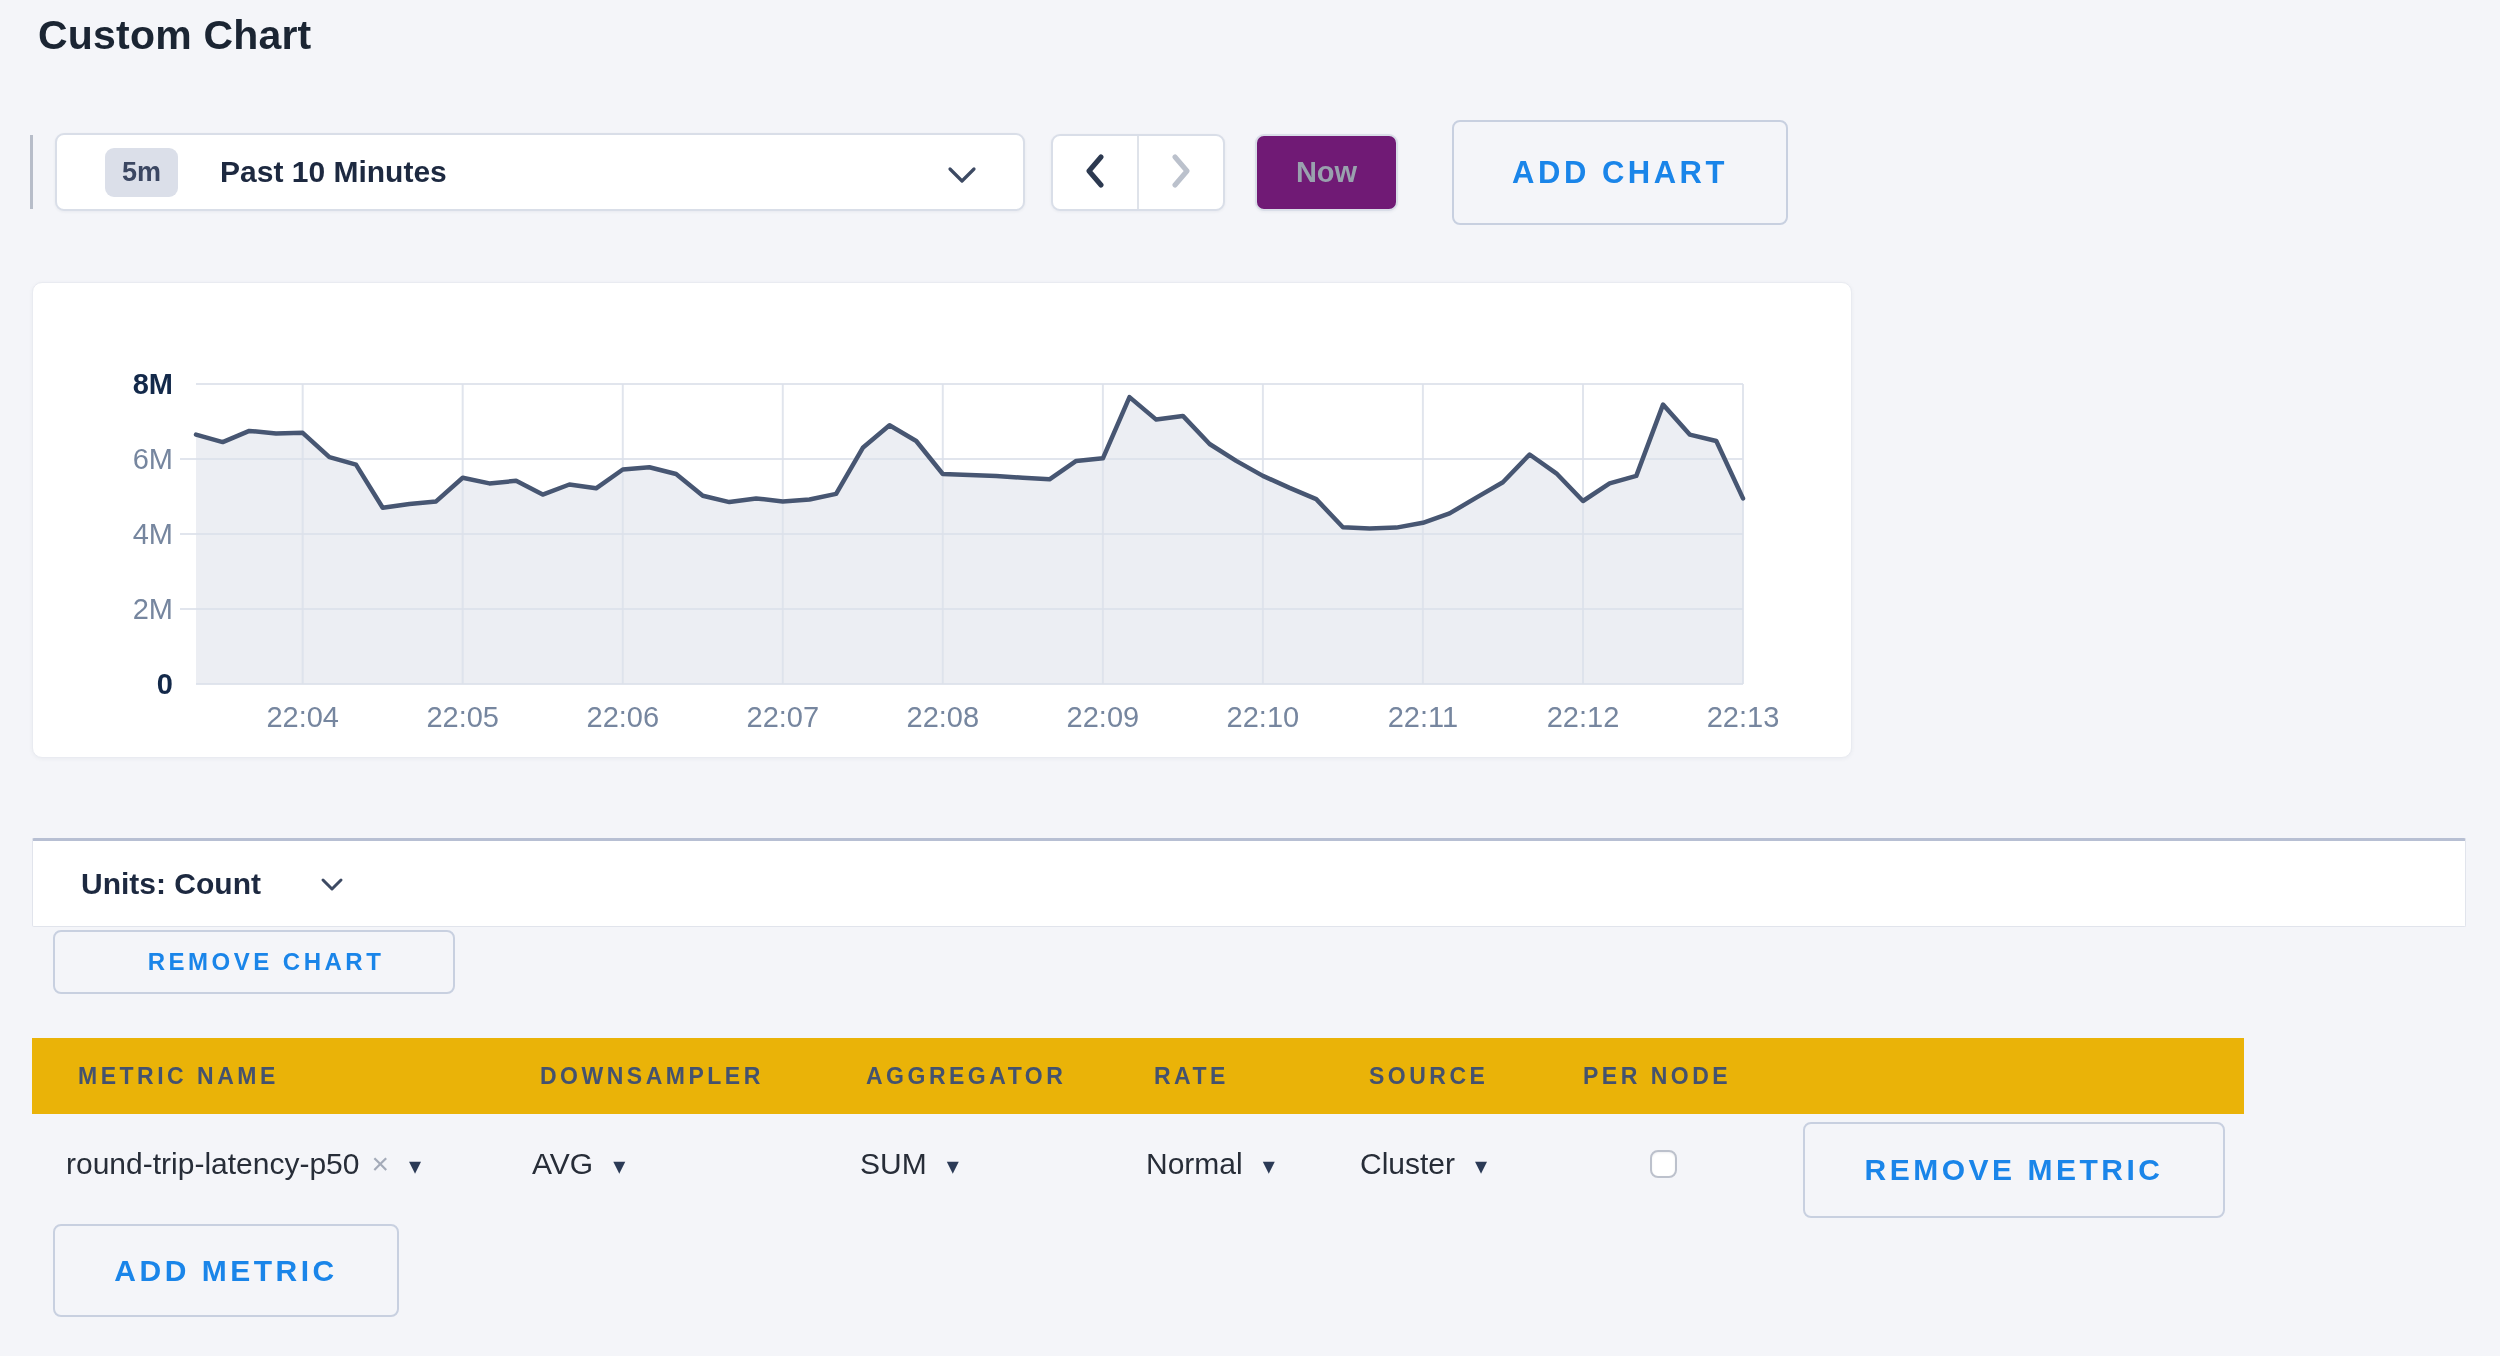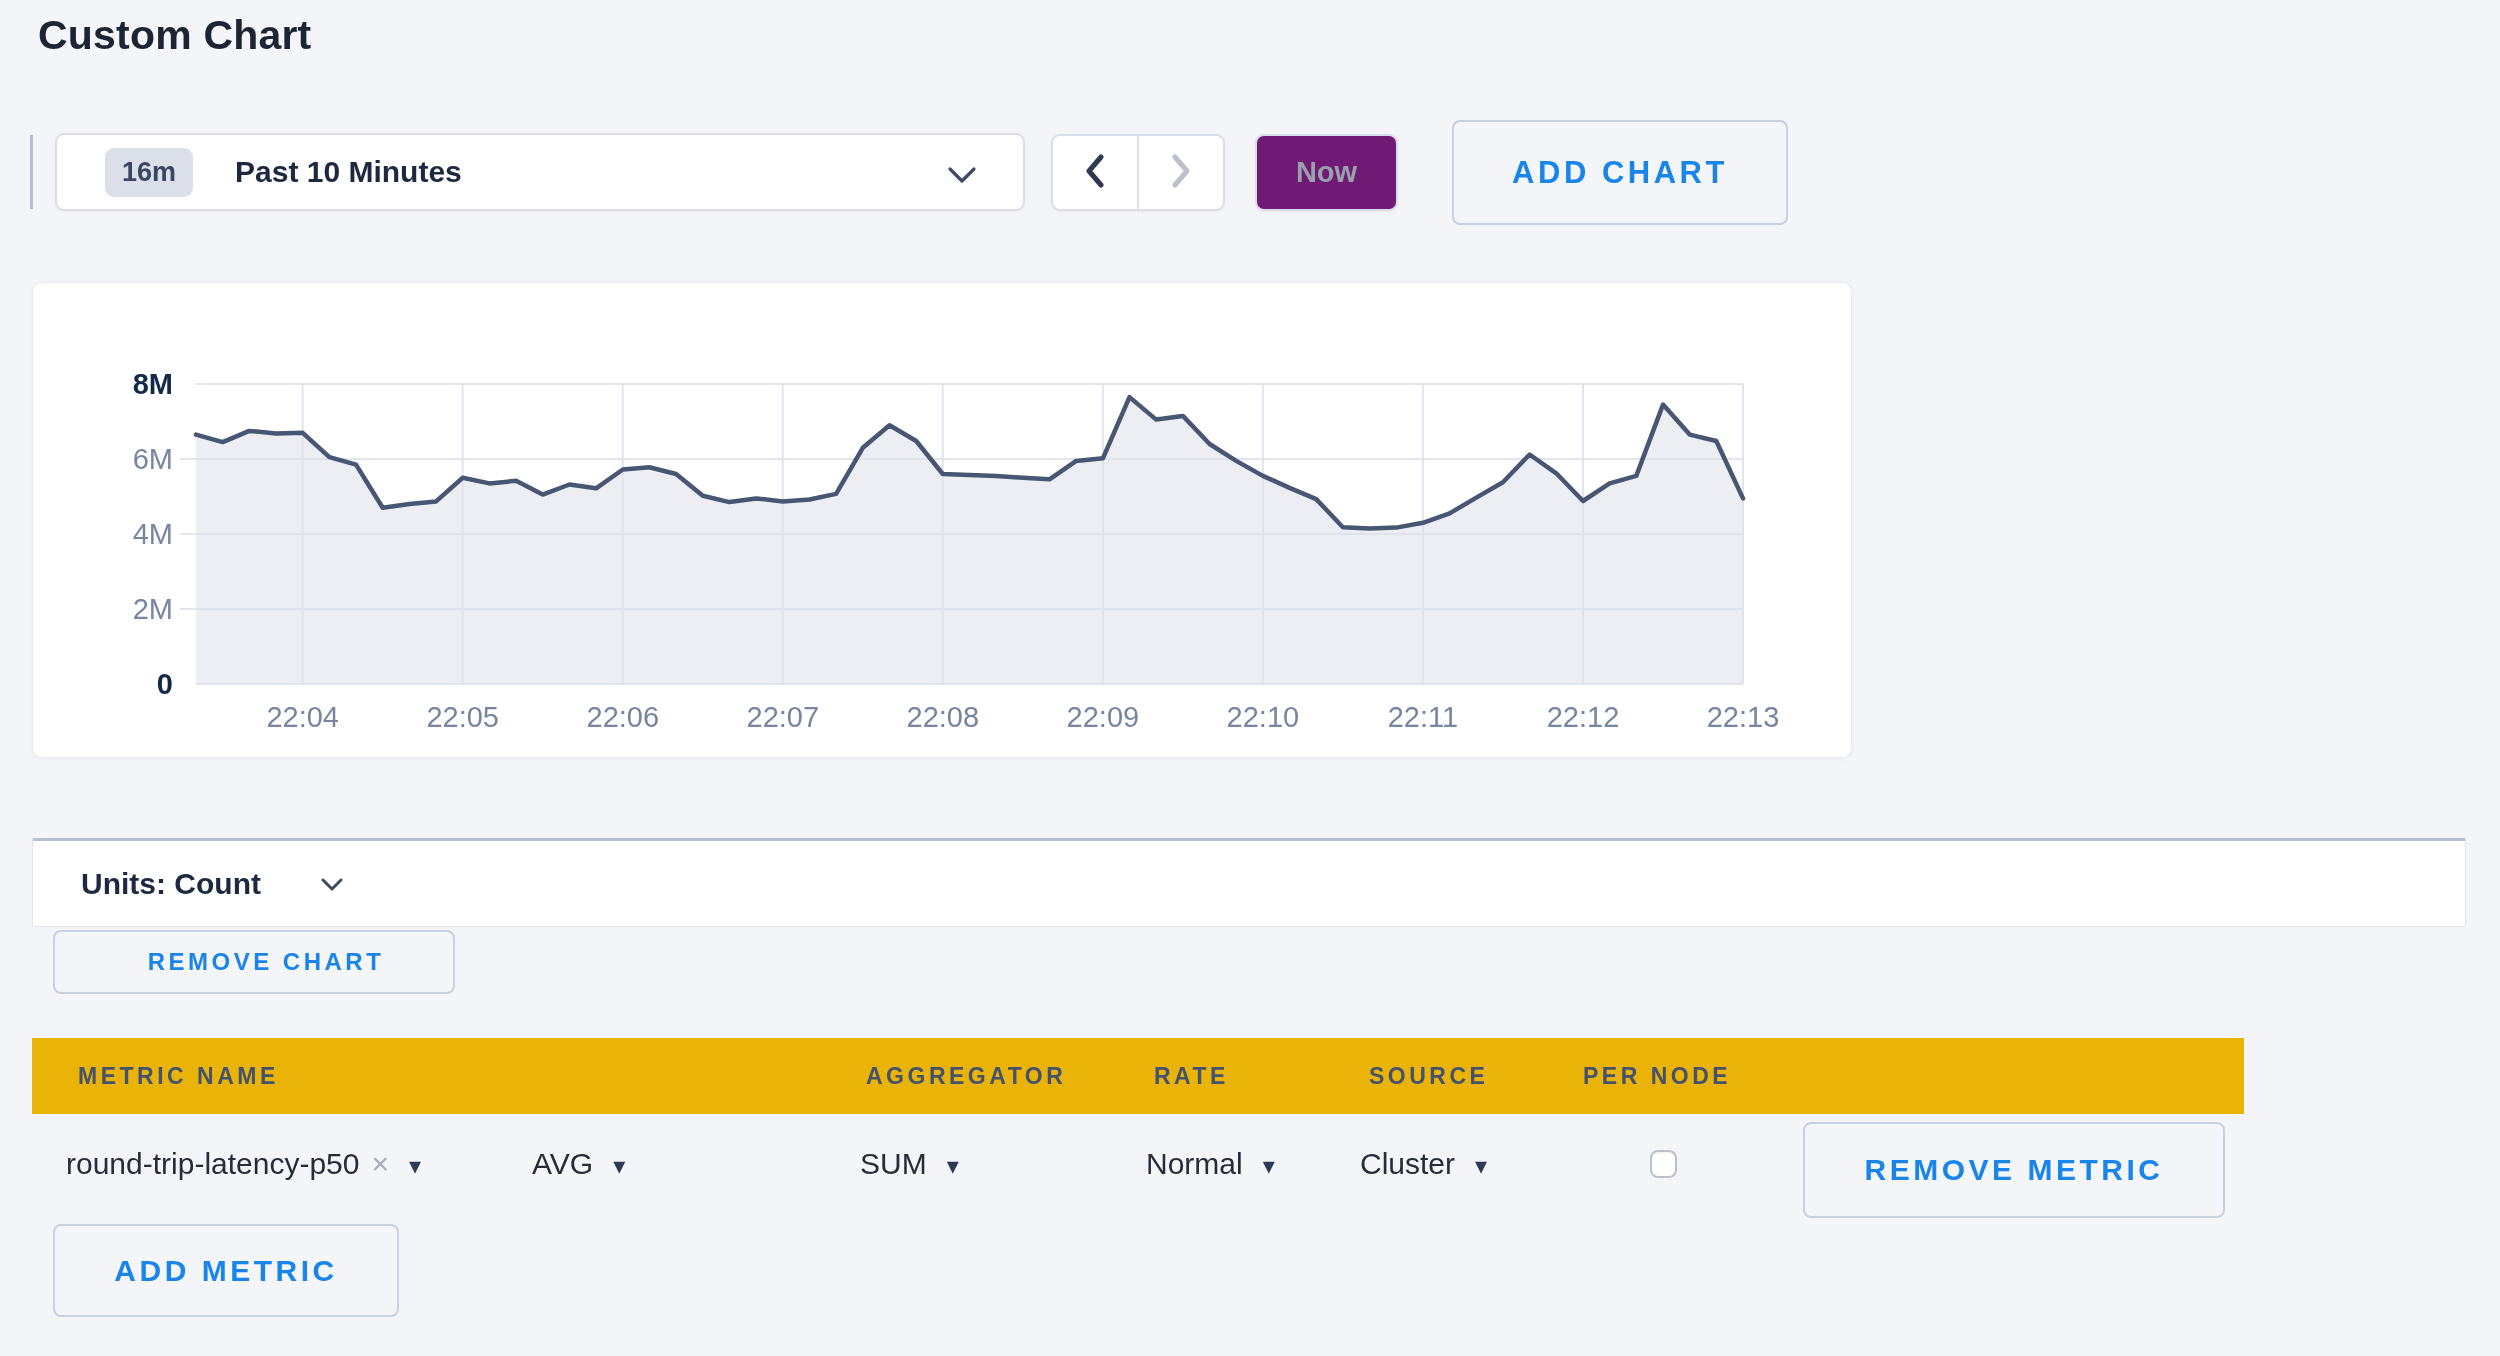--- a/index.html
+++ b/index.html
@@ -147,21 +147,21 @@
 </head>
 <body>
 
 <div class="page">
 
   <div class="page-title">Custom Chart</div>
 
   <div class="toolbar-divider"></div>
 
   <div class="time-dropdown">
-    <span class="time-badge">16m</span>
+    <span class="time-badge">5m</span>
     <span class="time-label">Past 10 Minutes</span>
     <span class="dd-chevron">
       <svg width="30" height="18" viewBox="0 0 30 18">
           <polyline points="3,3 15,15 27,3" fill="none" stroke="#3d4a63" stroke-width="3.2" stroke-linecap="round" stroke-linejoin="round"></polyline>
         </svg>
     </span>
   </div>
 
   <div class="arrow-group">
     <button class="arrow-btn">
@@ -227,20 +227,21 @@
       <svg width="24" height="15" viewBox="0 0 24 15">
           <polyline points="3,3 12,12 21,3" fill="none" stroke="#3d4a63" stroke-width="3" stroke-linecap="round" stroke-linejoin="round"></polyline>
         </svg>
     </span>
   </div>
 
   <button class="ghost-button remove-chart-button">REMOVE CHART</button>
 
   <div class="table-header">
     <span class="th th-metric">METRIC NAME</span>
+    <span class="th th-downsampler">DOWNSAMPLER</span>
     <span class="th th-aggregator">AGGREGATOR</span>
     <span class="th th-rate">RATE</span>
     <span class="th th-source">SOURCE</span>
     <span class="th th-pernode">PER NODE</span>
   </div>
 
   <div class="metric-row">
     <div class="cell cell-metric">
       <span class="cell-text">round-trip-latency-p50</span>
       <span class="clear-x">×</span>

